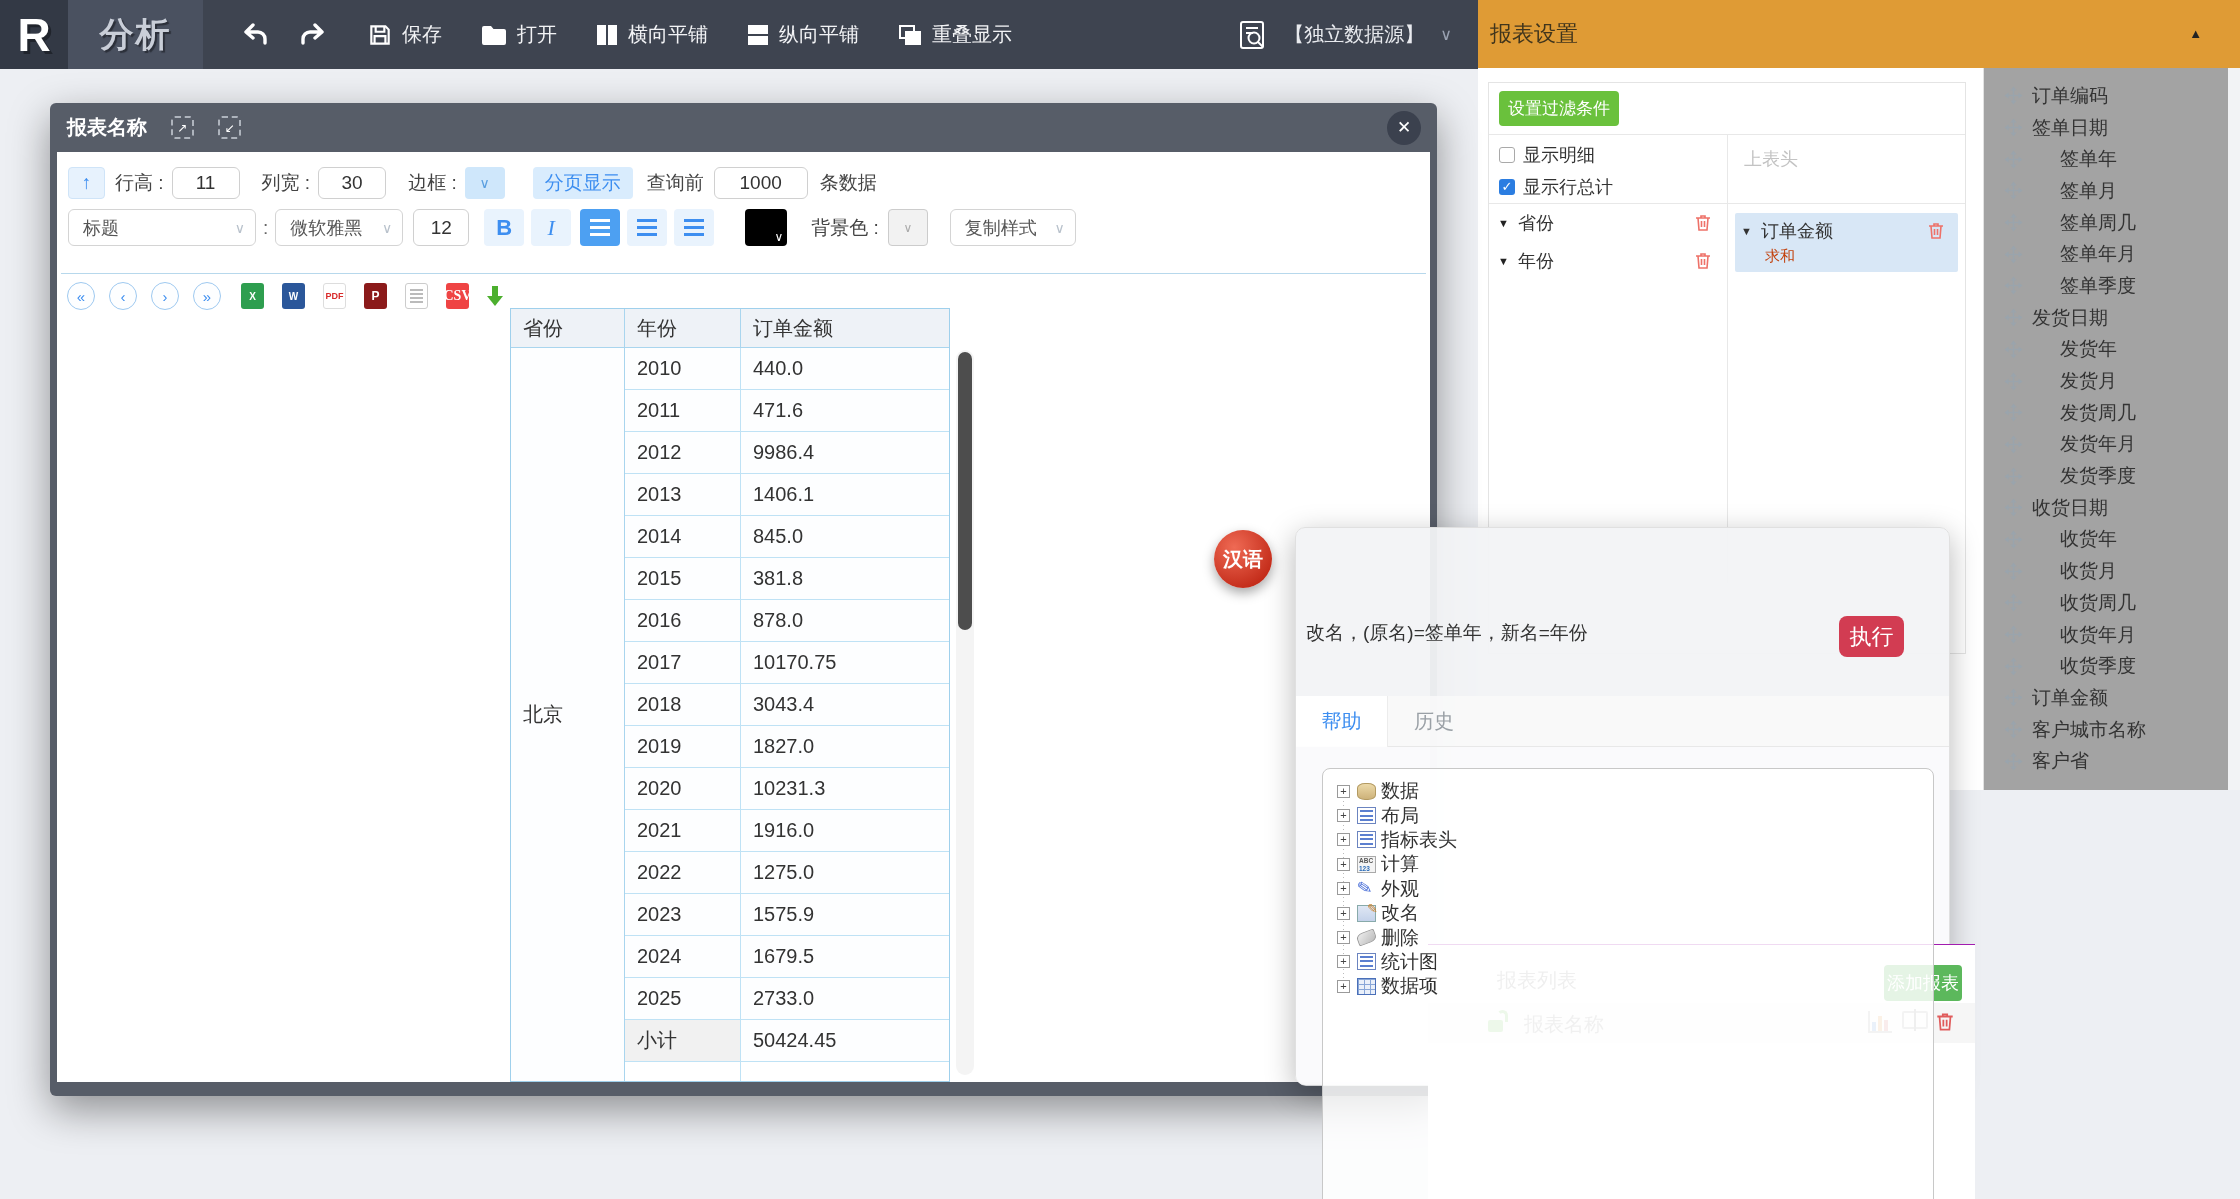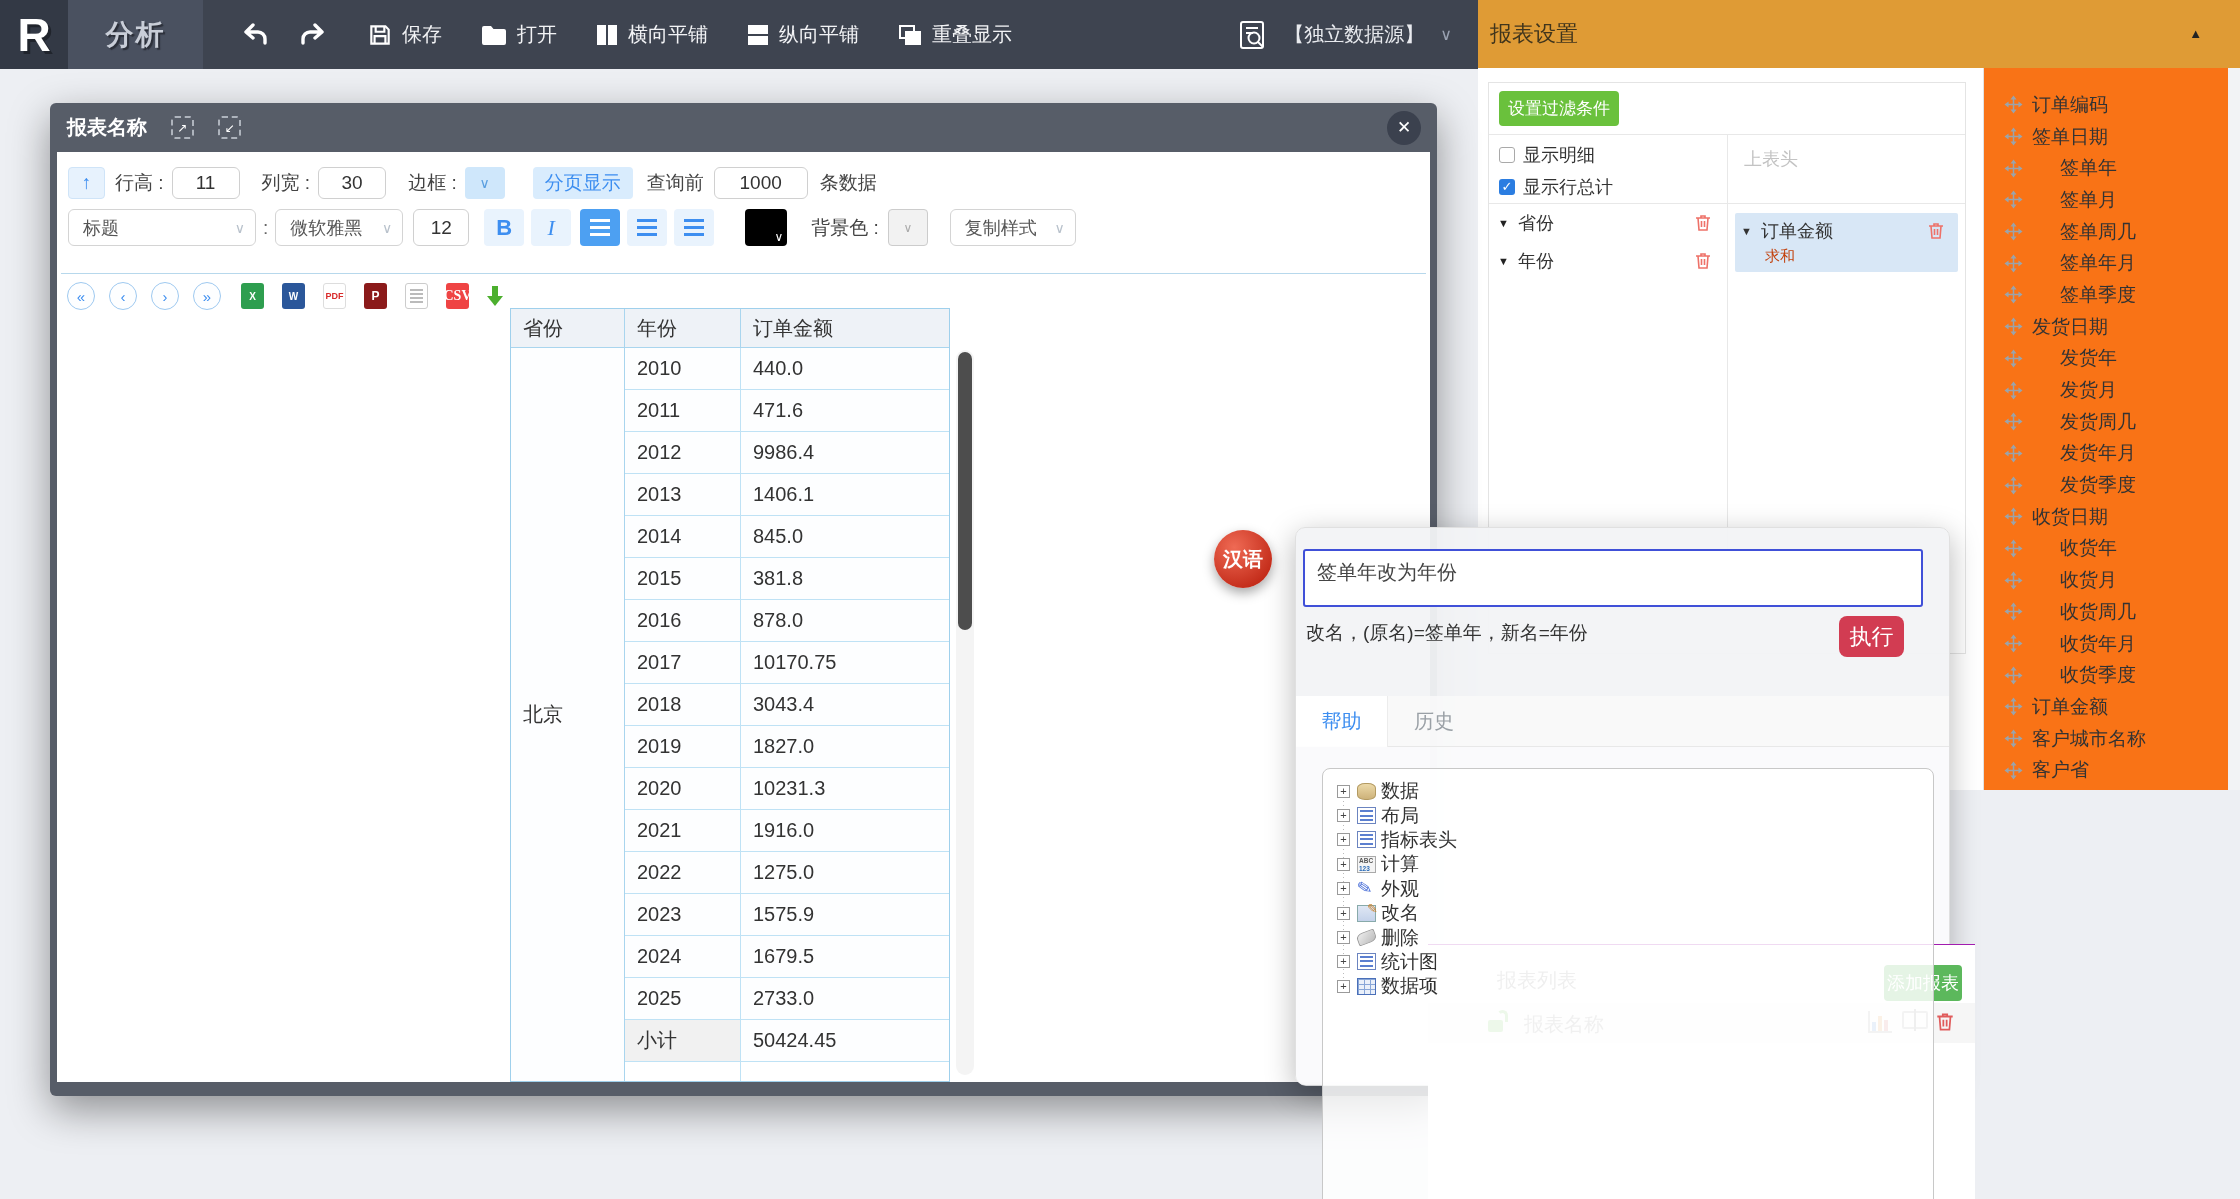--- a/index.html
+++ b/index.html
@@ -6,21 +6,21 @@
   html,body { width:2240px; height:1199px; }
   body {
     position:relative; overflow:hidden;
     background:#edeff3;
     font-family:"Liberation Sans","DejaVu Sans",sans-serif;
     color:#333;
   }
   
   .topbar { position:absolute; left:0; top:0; width:1478px; height:69px; background:#3e4450; display:flex; align-items:center; z-index:15;}
   .logo-box { width:68px; height:69px; background:#333945; color:#fff; font-size:46px; font-weight:bold; display:flex; align-items:center; justify-content:center; text-shadow:3px 3px 0 #20242c; }
-  .app-tab { width:135px; height:69px; background:#4a5160; color:#c9ced8; font-size:28px; font-weight:bold; display:flex; align-items:center; justify-content:center; text-shadow:2px 2px 1px #2c303a; letter-spacing:2px;}
+  .app-tab { width:135px; height:69px; background:#4a5160; color:#c9ced8; font-size:34px; font-weight:bold; display:flex; align-items:center; justify-content:center; text-shadow:2px 2px 1px #2c303a; letter-spacing:2px;}
   .tb-btn { display:flex; align-items:center; gap:9px; color:#f2f3f5; font-size:20px; margin-left:38px; cursor:pointer; white-space:nowrap;}
   .tb-icon { display:flex; align-items:center; justify-content:center; }
   .tb-undo { margin-left:36px; } .tb-redo { margin-left:30px; }
   .tb-spacer { flex:1; }
   .ds-group { display:flex; align-items:center; gap:16px; margin-right:26px; color:#e8eaee; font-size:20px;}
   .ds-caret { color:#9aa2b2; font-size:16px; }
   
   .settings-header { position:absolute; left:1478px; top:0; width:762px; height:68px; background:#df9b35; display:flex; align-items:center; z-index:5;}
   .settings-header .t { margin-left:12px; font-size:22px; color:#40351c; }
   .collapse-arrow { position:absolute; right:38px; top:26px; font-size:13px; color:#222; }
@@ -40,21 +40,21 @@
   .chips-area { min-height:380px; }
   .chip { display:flex; align-items:center; height:38px; padding:0 14px 0 9px; background:#fff; font-size:18px; }
   .chip .tri { font-size:11px; margin-right:9px; color:#222; }
   .chip .trash { margin-left:auto; cursor:pointer; }
   .vchip { margin:9px 7px 0 7px; background:#d8e7f6; padding:6px 12px 6px 6px; border-radius:2px;}
   .vchip .top { display:flex; align-items:center; font-size:18px; }
   .vchip .tri { font-size:11px; margin-right:9px; }
   .vchip .trash { margin-left:auto; cursor:pointer; }
   .vchip .agg { font-size:15px; color:#c2410c; margin:4px 0 0 24px;font-family:Liberation Mono, monospace; }
   
-  .fields-panel { position:absolute; left:1983px; top:68px; width:245px; height:722px; background:#f97316; border-left:1px solid #e2e2e2; padding-top:21px; z-index:5;}
+  .fields-panel { position:absolute; left:1983px; top:68px; width:245px; height:722px; background:#a3a3a3; border-left:1px solid #e2e2e2; padding-top:12px; z-index:5;}
   .frow { height:31.7px; display:flex; align-items:center; padding-left:20px; font-size:19px; cursor:grab;}
   .frow .lbl { margin-left:9px; }
   .frow .lbl.child { margin-left:37px; }
   .fields-scroll { position:absolute; left:2228px; top:68px; width:12px; height:722px; background:#f2f3f5; z-index:5;}
   
   .win { position:absolute; left:50px; top:103px; width:1387px; height:993px; background:#575d68; border-radius:6px; box-shadow:0 14px 40px rgba(0,0,0,.4); z-index:20;}
   .win-titlebar { height:49px; display:flex; align-items:center; padding-left:17px; }
   .win-title { color:#fff; font-size:20px; font-weight:bold; }
   .dash-ic { width:23px; height:23px; border:2px dashed #aeb4bd; border-radius:4px; margin-left:24px; color:#fff; font-size:12px; display:flex; align-items:center; justify-content:center; cursor:pointer;}
   .win-close { margin-left:auto; margin-right:16px; width:34px; height:34px; border-radius:50%; background:#3b414e; color:#fff; font-size:17px; display:flex; align-items:center; justify-content:center; cursor:pointer;}
@@ -711,21 +711,20 @@
     <span class="rl-ic trash-ic2">
         <svg width="22" height="22" viewBox="0 0 20 20" fill="none" stroke="#e05c5c" stroke-width="1.6">
           <path d="M3 5 h14 M8 5 V3 h4 v2 M5 5 l1 12 h8 l1 -12 M8.5 8 v6 M11.5 8 v6"></path>
         </svg>
       </span>
   </div>
 </div>
 
 <div class="dialog">
   <div class="lang-badge">汉语</div>
-  <textarea class="cmd-input" style="">签单年改为年份</textarea>
   <div class="hint">改名，(原名)=签单年，新名=年份</div>
   <div class="run-btn">执行</div>
   <div class="tabs-strip">
     <div class="tab active">帮助</div>
     <div class="tab idle">历史</div>
   </div>
   <div class="dialog-body"></div>
 </div>
 
 <div class="help-popup">

